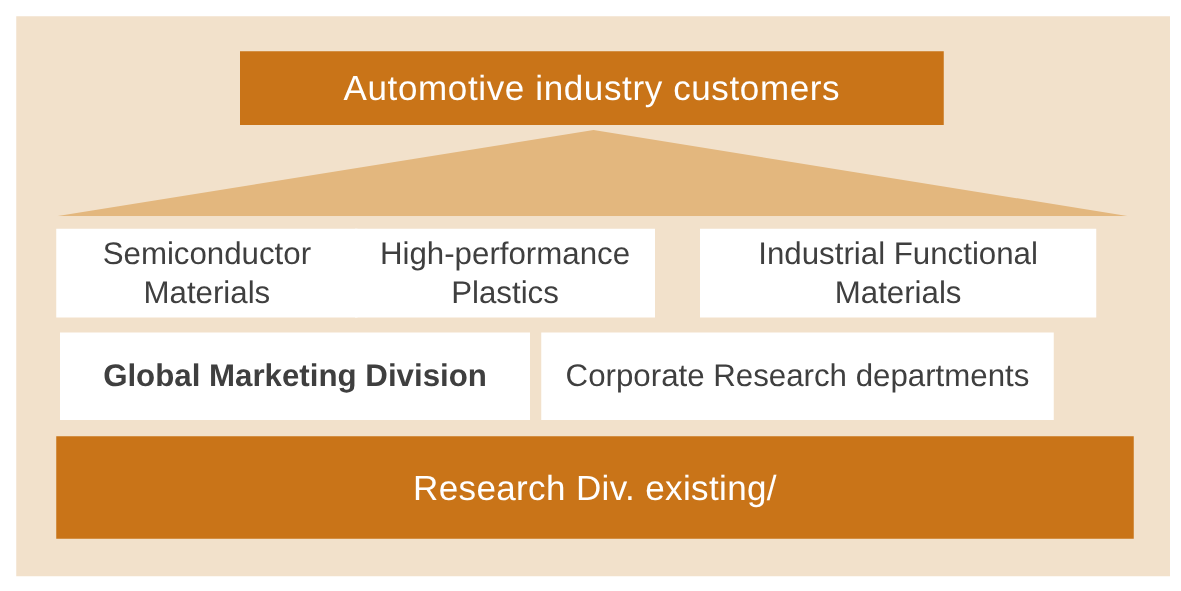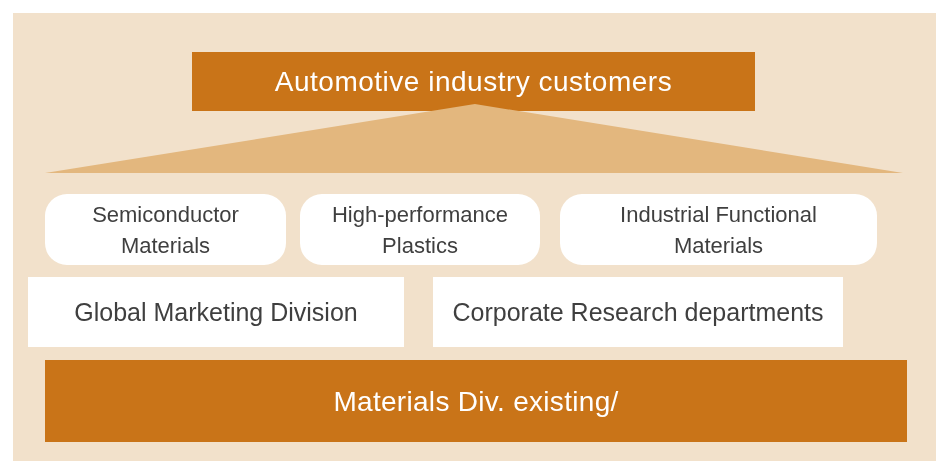--- a/index.html
+++ b/index.html
@@ -24,21 +24,20 @@
     background: var(--panel, #f2e1cb);
   }
   .box {
     position: absolute;
     display: flex;
     flex-direction: column;
     align-items: center;
     justify-content: center;
     text-align: center;
     box-sizing: border-box;
-    margin-top: 11px;
   }
   .orange-box {
     background: var(--accent-orange, #c97418);
     color: var(--text-light, #fff);
   }
   .white-box {
     background: var(--box-white, #fff);
     color: var(--text-dark, #3f3f3f);
   }
   .top-box {
@@ -54,33 +53,32 @@
     left: 45px;
     top: 104px;
     width: 858px;
     height: 69px;
     background: var(--funnel-tan, #e3b77e);
     clip-path: polygon(50.1% 0, 100% 100%, 0 100%);
   }
   .row1-box {
     top: 183px;
     height: 71px;
-    font-size: 22px;
+    font-size: 25px;
     line-height: 31px;
-    border-radius: 22px;
   }
   .row1-a { left: 45px;  width: 241px; }
-  .row1-b { left: 300px; width: 240px; }
+  .row1-b { left: 284px; width: 240px; }
   .row1-c { left: 560px; width: 317px; }
   .row2-box {
     top: 266px;
     height: 70px;
     font-size: 25px;
   }
-  .row2-a { left: 28px;  width: 376px; }
+  .row2-a { left: 48px;  width: 376px; font-weight: bold; }
   .row2-b { left: 433px; width: 410px; }
   .bottom-box {
     left: 45px;
     top: 349px;
     width: 862px;
     height: 82px;
     font-size: 28px;
     line-height: 37px;
     letter-spacing: 0.3px;
   }
@@ -117,15 +115,15 @@
 
   <div class="box white-box row2-box row2-a">
     <span>Global Marketing Division</span>
   </div>
 
   <div class="box white-box row2-box row2-b">
     <span>Corporate Research departments</span>
   </div>
 
   <div class="box orange-box bottom-box">
-    <span>Materials Div. existing/</span>
+    <span>Research Div. existing/</span>
   </div>
 </div>
 
 </body></html>

